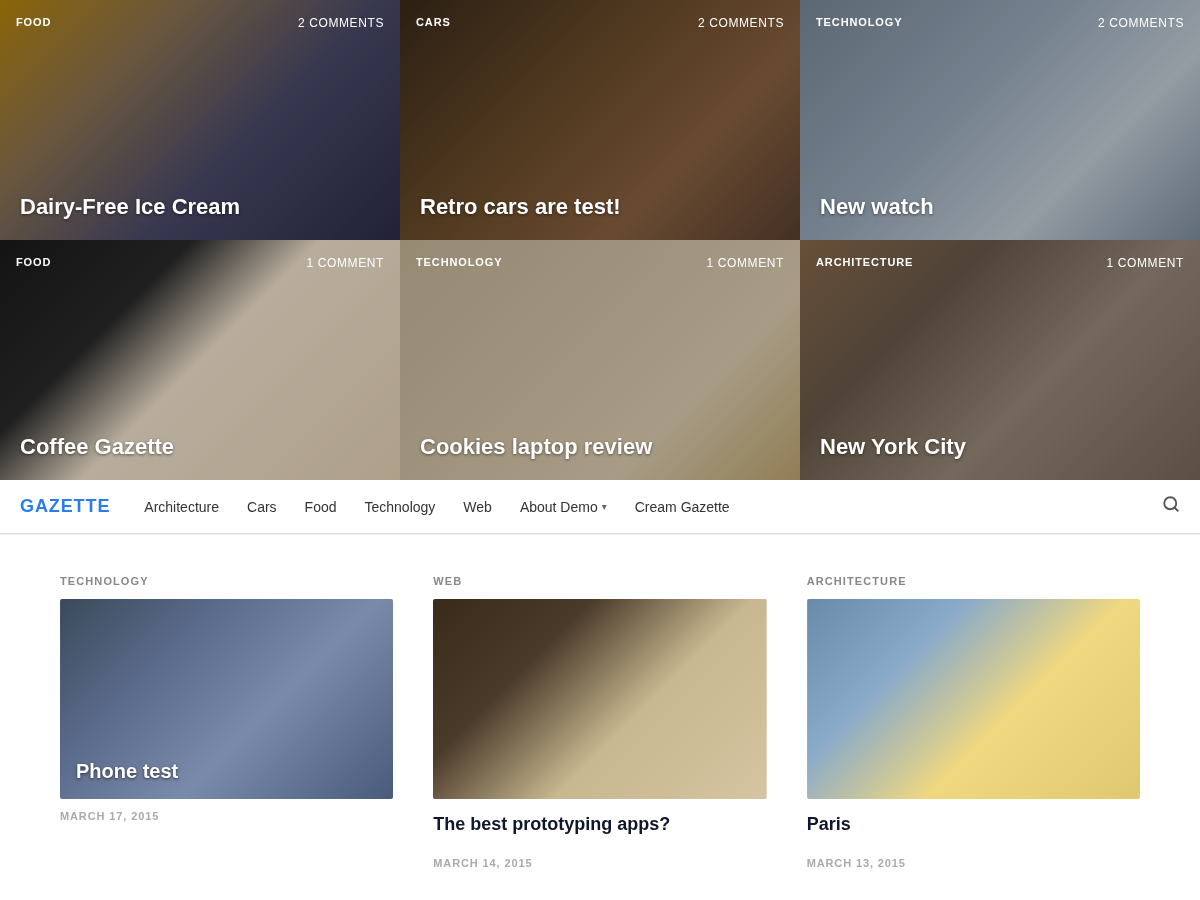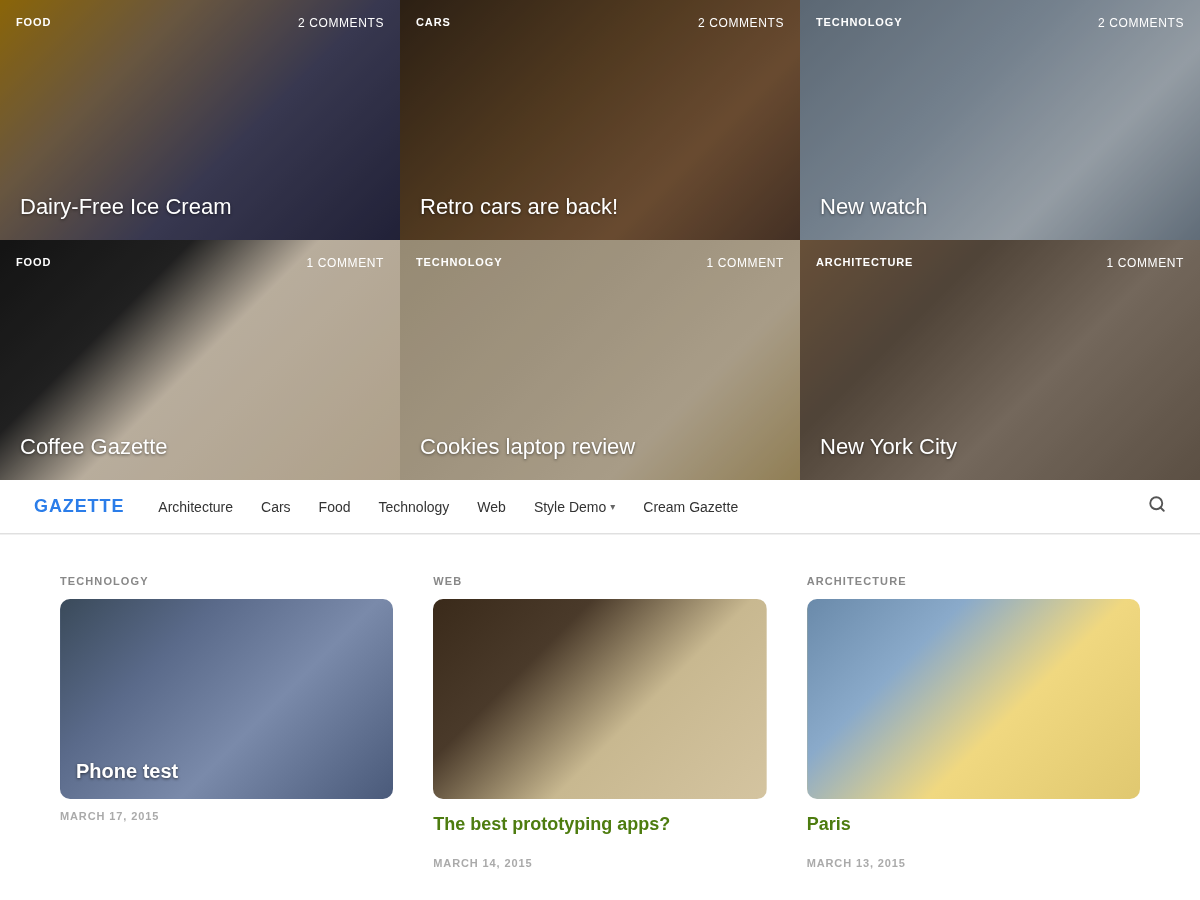--- a/index.html
+++ b/index.html
@@ -57,34 +57,34 @@
       right: 16px;
       color: white;
       font-size: 12px;
       font-family: 'Arial', sans-serif;
       font-weight: 400;
       letter-spacing: 0.05em;
       text-transform: uppercase;
     }
     .hero-item .title {
       font-size: 22px;
-      font-weight: 400;
+      font-weight: 700;
       color: white;
       font-family: 'Arial', sans-serif;
       text-shadow: 0 1px 3px rgba(0,0,0,0.5);
     }
 
     
     .navbar {
       width: 1200px;
       height: 54px;
       border-bottom: 1px solid #e0e0e0;
       display: flex;
       align-items: center;
-      padding: 0 14px;
+      padding: 0 0;
       background: #fff;
     }
     .navbar-brand {
       font-family: 'Arial', sans-serif;
       font-weight: 700;
       font-size: 18px;
       color: #2b7de9;
       letter-spacing: 0.05em;
       padding: 0 20px;
       text-transform: uppercase;
@@ -140,21 +140,21 @@
       font-weight: 700;
       color: #888;
       letter-spacing: 0.1em;
       text-transform: uppercase;
       margin-bottom: 12px;
     }
     .post-image {
       width: 100%;
       height: 200px;
       overflow: hidden;
-      border-radius: 10px;
+      border-radius: 2px;
       position: relative;
       margin-bottom: 0;
     }
     .post-image .bg-post {
       width: 100%;
       height: 100%;
       background-size: cover;
       background-position: center;
     }
     .bg-phone { background: linear-gradient(135deg, #3a4a5a 0%, #5a6a8a 30%, #7a8aaa 60%, #4a5a7a 100%); }
@@ -171,21 +171,21 @@
       font-family: 'Arial', sans-serif;
       font-size: 20px;
       font-weight: 700;
       color: white;
       text-shadow: 0 1px 3px rgba(0,0,0,0.6);
     }
     .post-title-link {
       font-family: 'Arial', sans-serif;
       font-size: 18px;
       font-weight: 700;
-      color: #4d7c0f;
+      color: #0f172a;
       margin-top: 14px;
       margin-bottom: 10px;
       cursor: pointer;
       line-height: 1.3;
     }
     .post-date {
       font-family: 'Arial', sans-serif;
       font-size: 11px;
       font-weight: 700;
       color: #aaa;
@@ -209,21 +209,21 @@
     <div class="overlay-text">
       <div class="title">Dairy-Free Ice Cream</div>
     </div>
   </div>
 
   <div class="hero-item">
     <div class="bg bg-retro-car"></div>
     <span class="category-tag">CARS</span>
     <span class="comment-tag">2 COMMENTS</span>
     <div class="overlay-text">
-      <div class="title">Retro cars are back!</div>
+      <div class="title">Retro cars are test!</div>
     </div>
   </div>
 
   <div class="hero-item">
     <div class="bg bg-watch"></div>
     <span class="category-tag">TECHNOLOGY</span>
     <span class="comment-tag">2 COMMENTS</span>
     <div class="overlay-text">
       <div class="title">New watch</div>
     </div>
@@ -260,21 +260,21 @@
 
 <nav class="navbar">
   <div class="navbar-brand">GAZETTE</div>
   <div class="navbar-nav">
     <a class="nav-item">Architecture</a>
     <a class="nav-item">Cars</a>
     <a class="nav-item">Food</a>
     <a class="nav-item">Technology</a>
     <a class="nav-item">Web</a>
     <a class="nav-item has-dropdown">
-      <span>Style Demo</span>
+      <span>About Demo</span>
       <span class="nav-dropdown-arrow">▾</span>
     </a>
     <a class="nav-item">Cream Gazette</a>
   </div>
   <div class="navbar-search">
     <svg width="18" height="18" viewBox="0 0 24 24" fill="none" stroke="#555" stroke-width="2.5" stroke-linecap="round" stroke-linejoin="round">
       <circle cx="11" cy="11" r="8"></circle>
       <line x1="21" y1="21" x2="16.65" y2="16.65"></line>
     </svg>
   </div>

